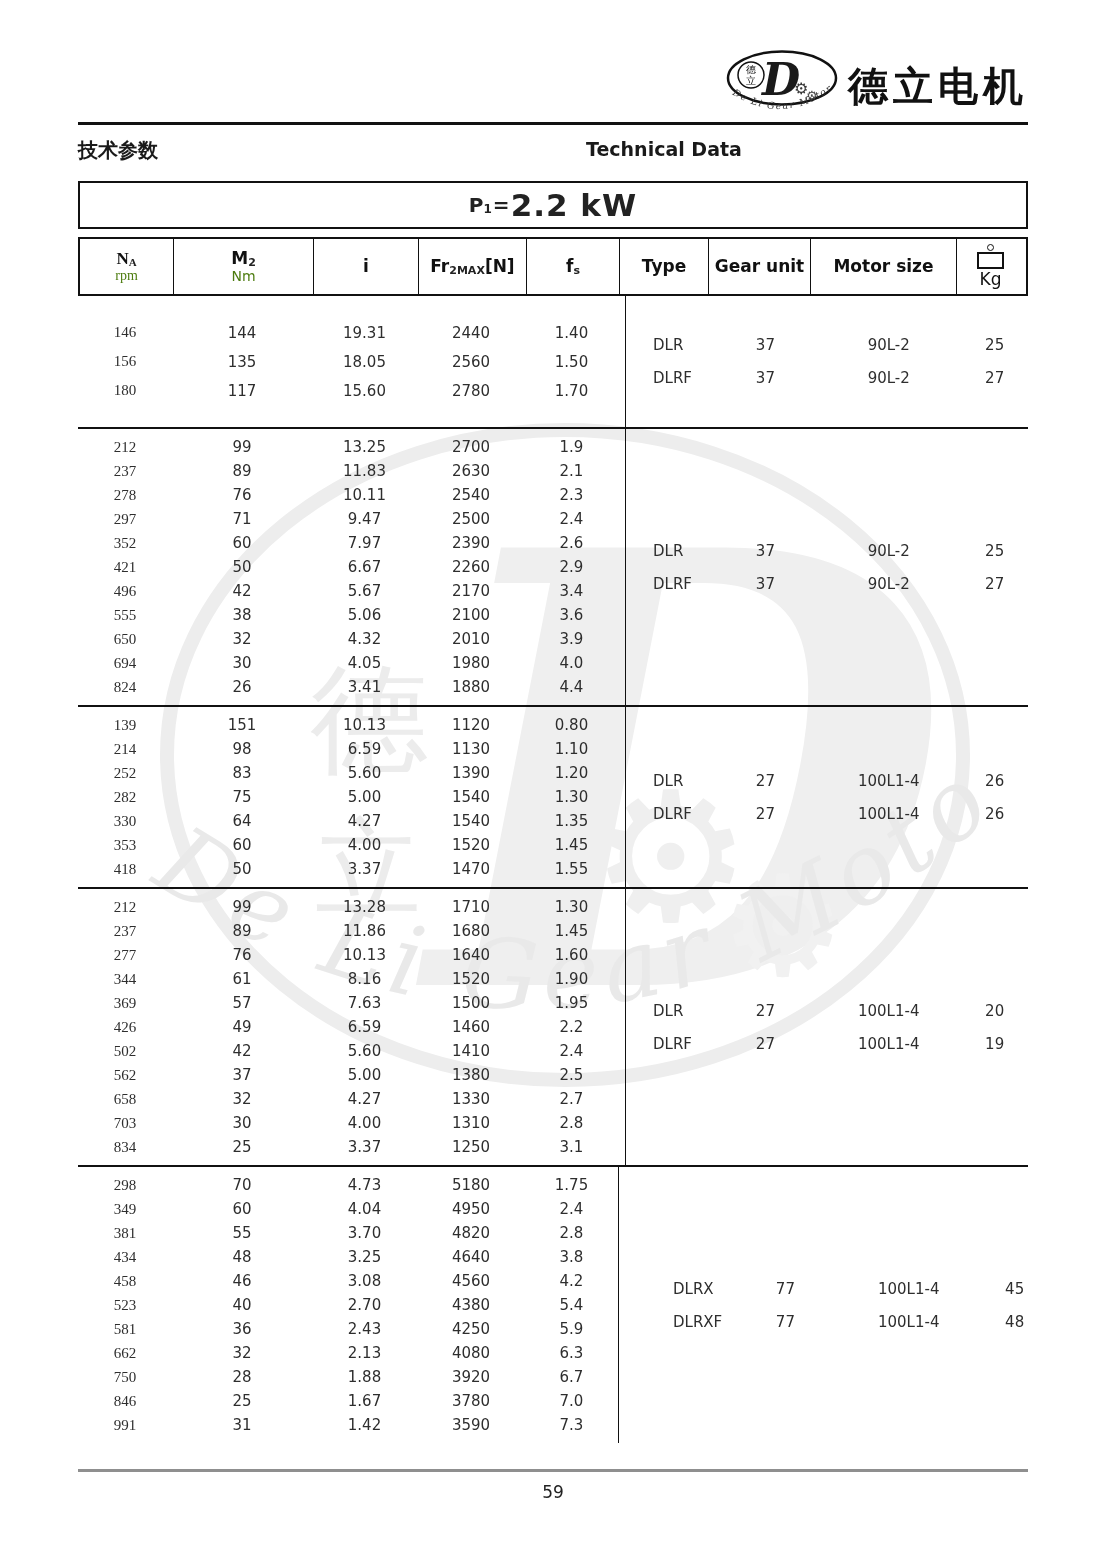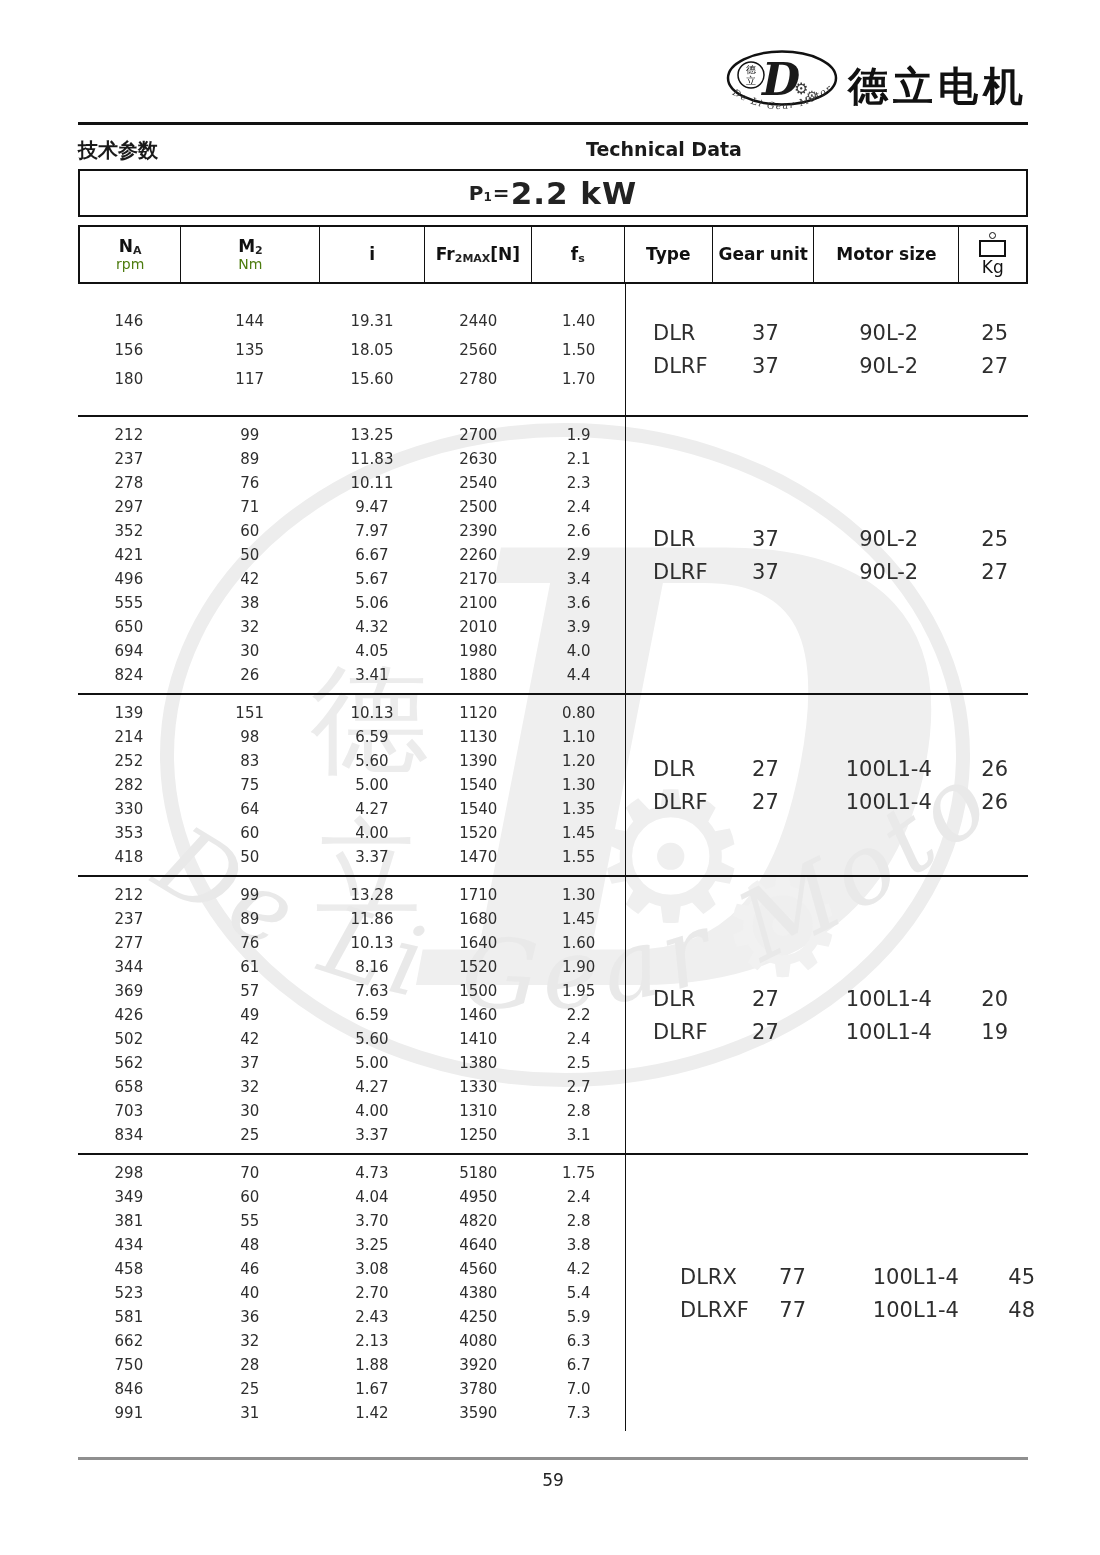--- a/index.html
+++ b/index.html
@@ -13,59 +13,59 @@
   
   .content { position:relative; z-index:1; }
   .sheet { width:950px; margin-left:78px; }
 
   
   .top-header { display:flex; justify-content:flex-end; align-items:center; padding-top:50px; height:122px; }
   .brand-name { font-family:"DejaVu Serif","Liberation Serif",serif; font-weight:bold; font-size:40px; letter-spacing:5px; color:#111; margin-left:8px; white-space:nowrap; }
   .header-rule { height:3px; background:#111; }
 
   
-  .section-titles { position:relative; height:44px; }
+  .section-titles { position:relative; height:56px; }
   .title-zh { position:absolute; left:0; top:12px; font-size:20px; font-weight:bold; color:#1a1a1a; }
   .title-en { position:absolute; left:508px; top:13px; font-size:19px; font-weight:bold; color:#1a1a1a; }
 
   
   .power-box { border:2px solid #111; height:48px; display:flex; align-items:center; justify-content:center; }
   .pw-p { font-size:20px; font-weight:bold; }
   .pw-sub { font-size:12px; font-weight:bold; position:relative; top:4px; }
   .pw-eq { font-size:20px; font-weight:bold; margin:0 1px; }
   .pw-val { font-size:31px; font-weight:bold; letter-spacing:1px; }
 
   
   .thead { margin-top:8px; border:2px solid #111; display:flex; height:59px; }
   .hcell { border-right:1.5px solid #111; display:flex; flex-direction:column; align-items:center; justify-content:center; line-height:1.15; }
   .hcell:last-child { border-right:none; }
   .h-main { font-size:17px; font-weight:bold; color:#111; }
   .h-sub { font-size:11px; font-weight:bold; position:relative; top:2px; }
   .h-unit { font-size:14px; color:#4d7c0f; }
-  .c0 { width:102px; } .c1 { width:140px; } .c2 { width:105px; }
+  .c0 { width:94px;font-family:Liberation Serif, serif; } .c1 { width:140px; } .c2 { width:105px; }
   .c3 { width:108px; } .c4 { width:93px; }
   .t0 { width:89px; } .t1 { width:102px; } .t2 { width:146px; } .t3 { width:67px; }
 
   .kg-icon { display:flex; flex-direction:column; align-items:center; height:26px; justify-content:flex-end; }
   .kg-knob { width:7px; height:7px; border:1.5px solid #111; border-radius:50%; background:#fff; }
   .kg-body { width:27px; height:17px; border:2px solid #111; background:#fff; margin-top:1px; }
   .kg-label { font-size:17px; color:#111; margin-top:1px; }
 
   
   .tbody { }
   .group { display:flex; border-bottom:2px solid #111; }
   .group:last-child { border-bottom:none;gap:27px; }
   .grp-left { width:548px; border-right:1.5px solid #111; padding:6px 0; }
   .g1 .grp-left { padding:22px 0; }
   .num-row { display:flex; height:24px; align-items:center; }
   .g1 .num-row { height:29px; }
   .ncell { font-size:15px; color:#2e2e2e; text-align:center; }
   .grp-right { width:402px; display:flex; flex-direction:column; justify-content:center; gap:9px; padding:6px 0; }
   .type-row { display:flex; height:24px; align-items:center; }
-  .tcell { font-size:21px; color:#2e2e2e; text-align:center; }
+  .tcell { font-size:15px; color:#2e2e2e; text-align:center; }
   .tcell.t0 { text-align:left; padding-left:27px; }
 
   
   .footer-rule { margin-top:26px; height:3px; background:#8f8f8f; }
   .page-number { text-align:center; font-size:17px; color:#222; margin-top:10px; }
 </style>
 </head>
 <body>
 
 <div class="page">

